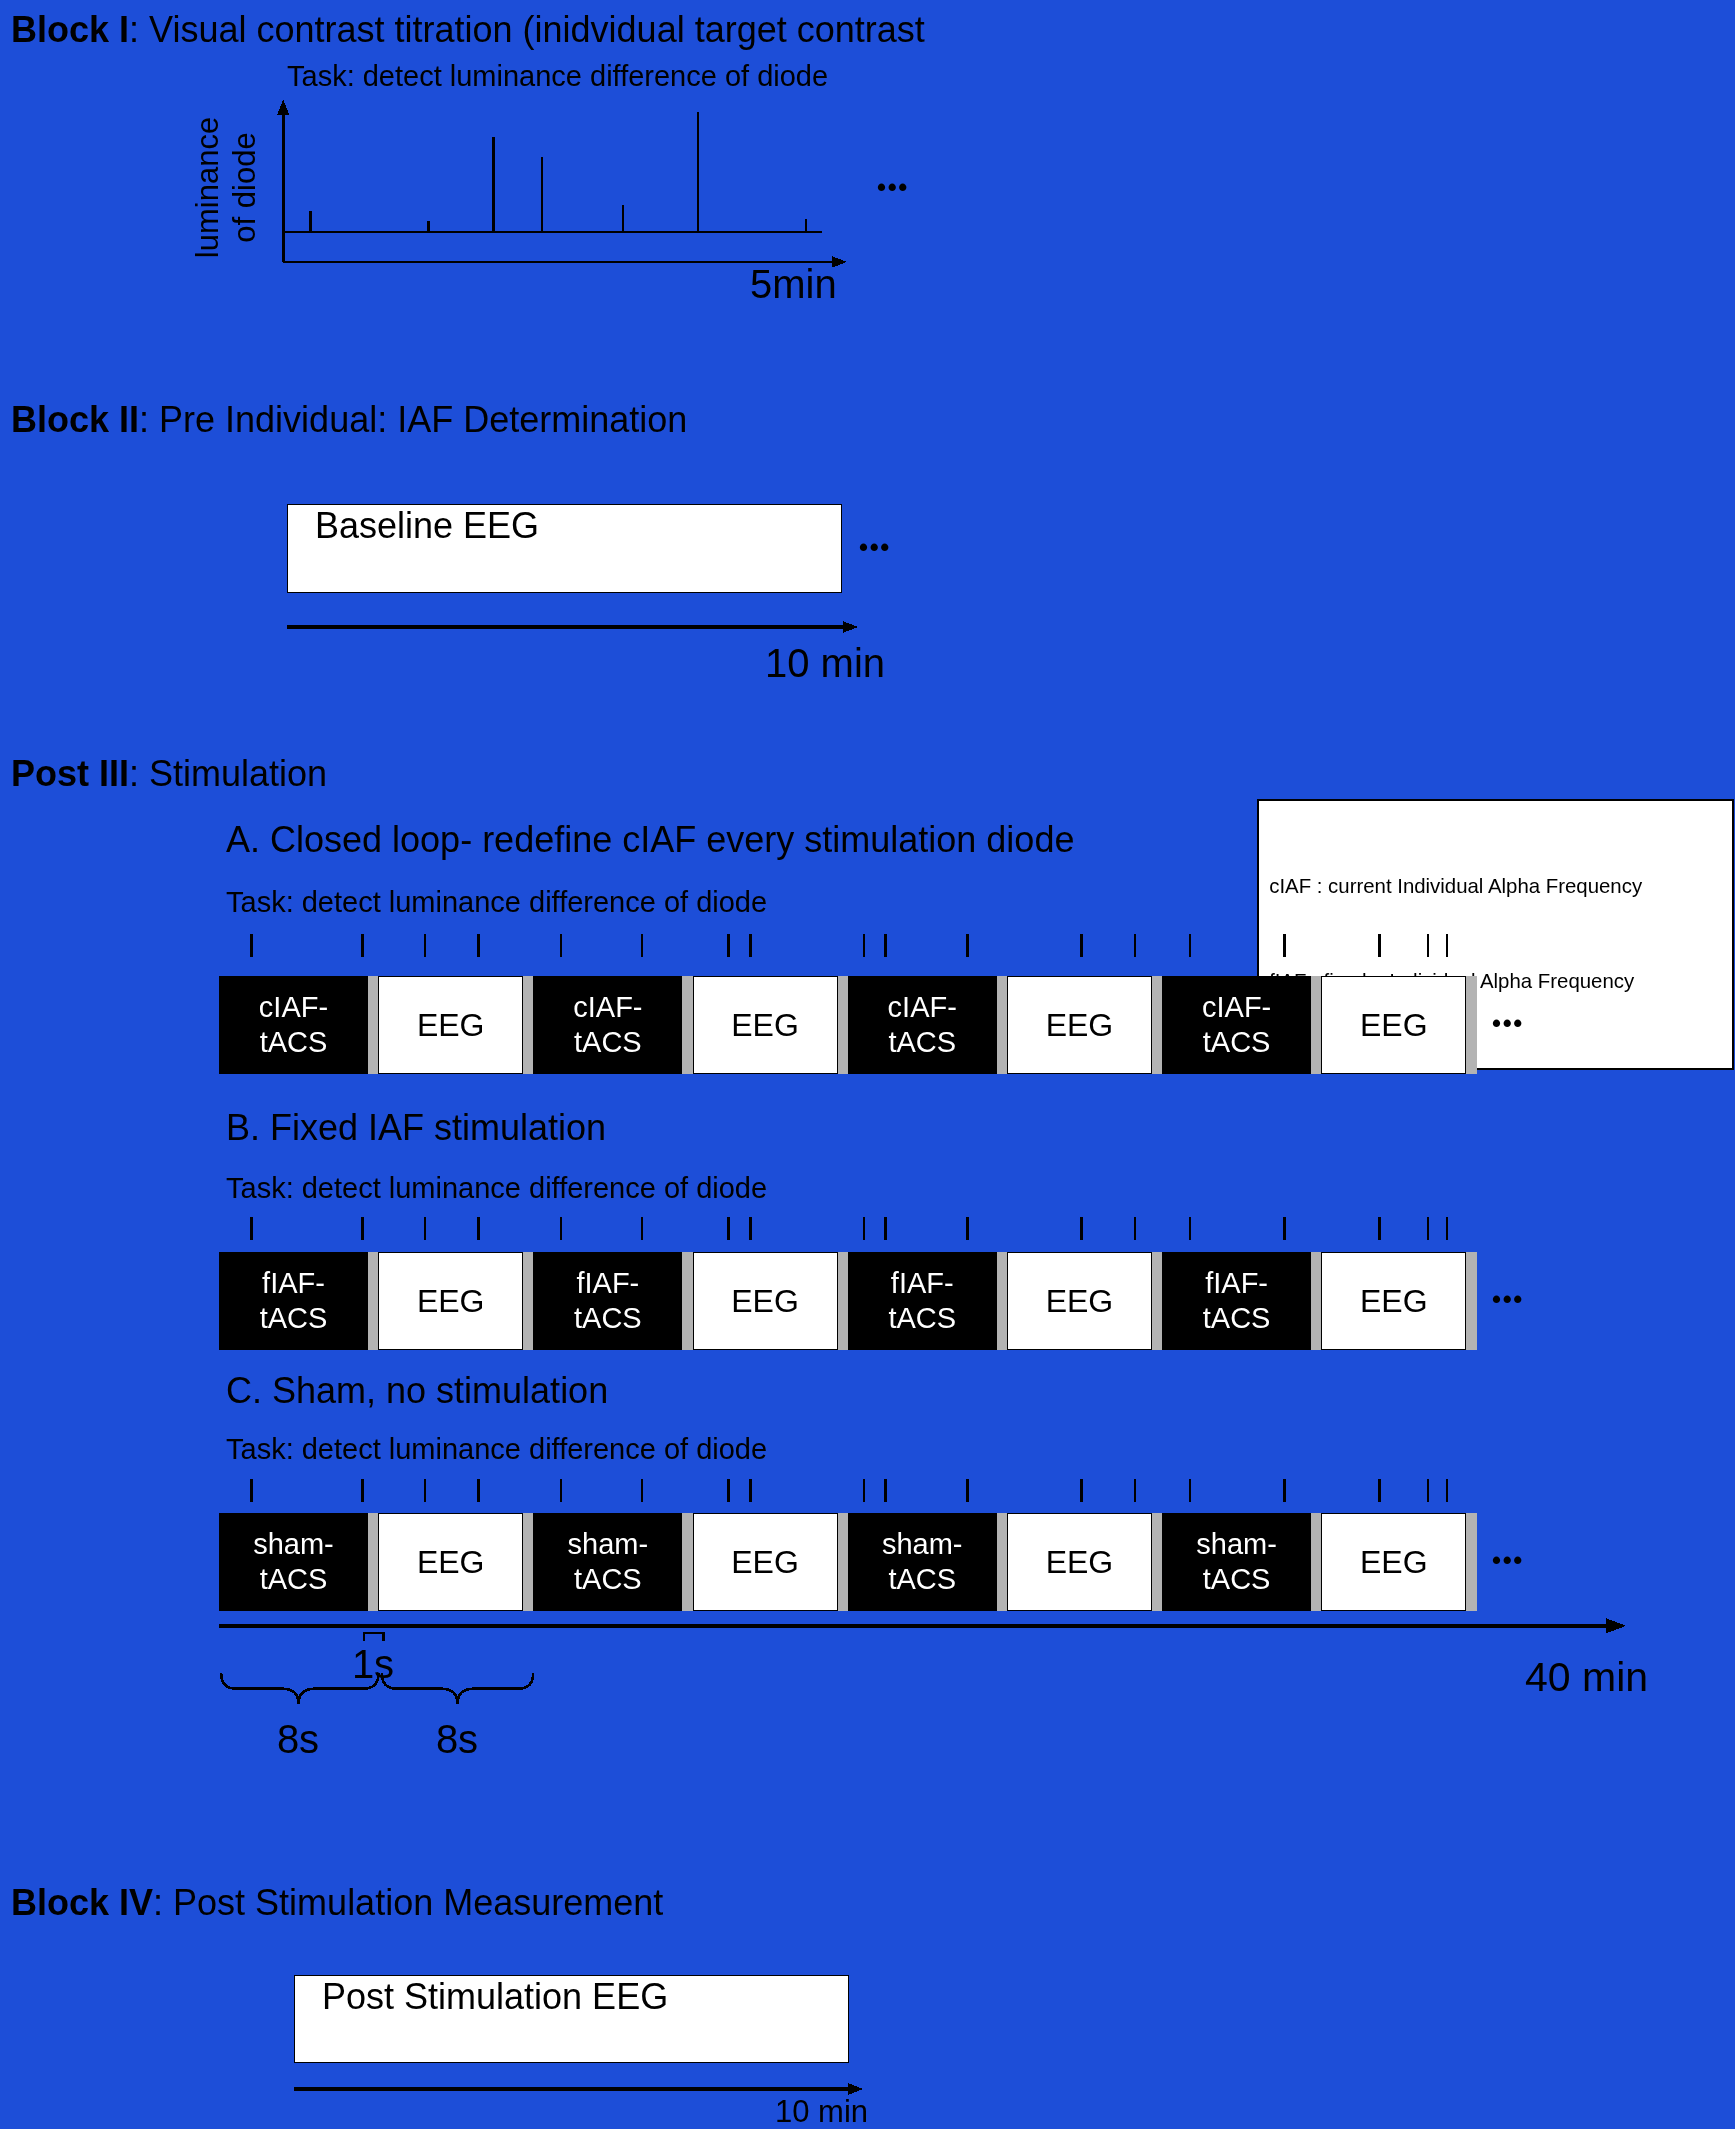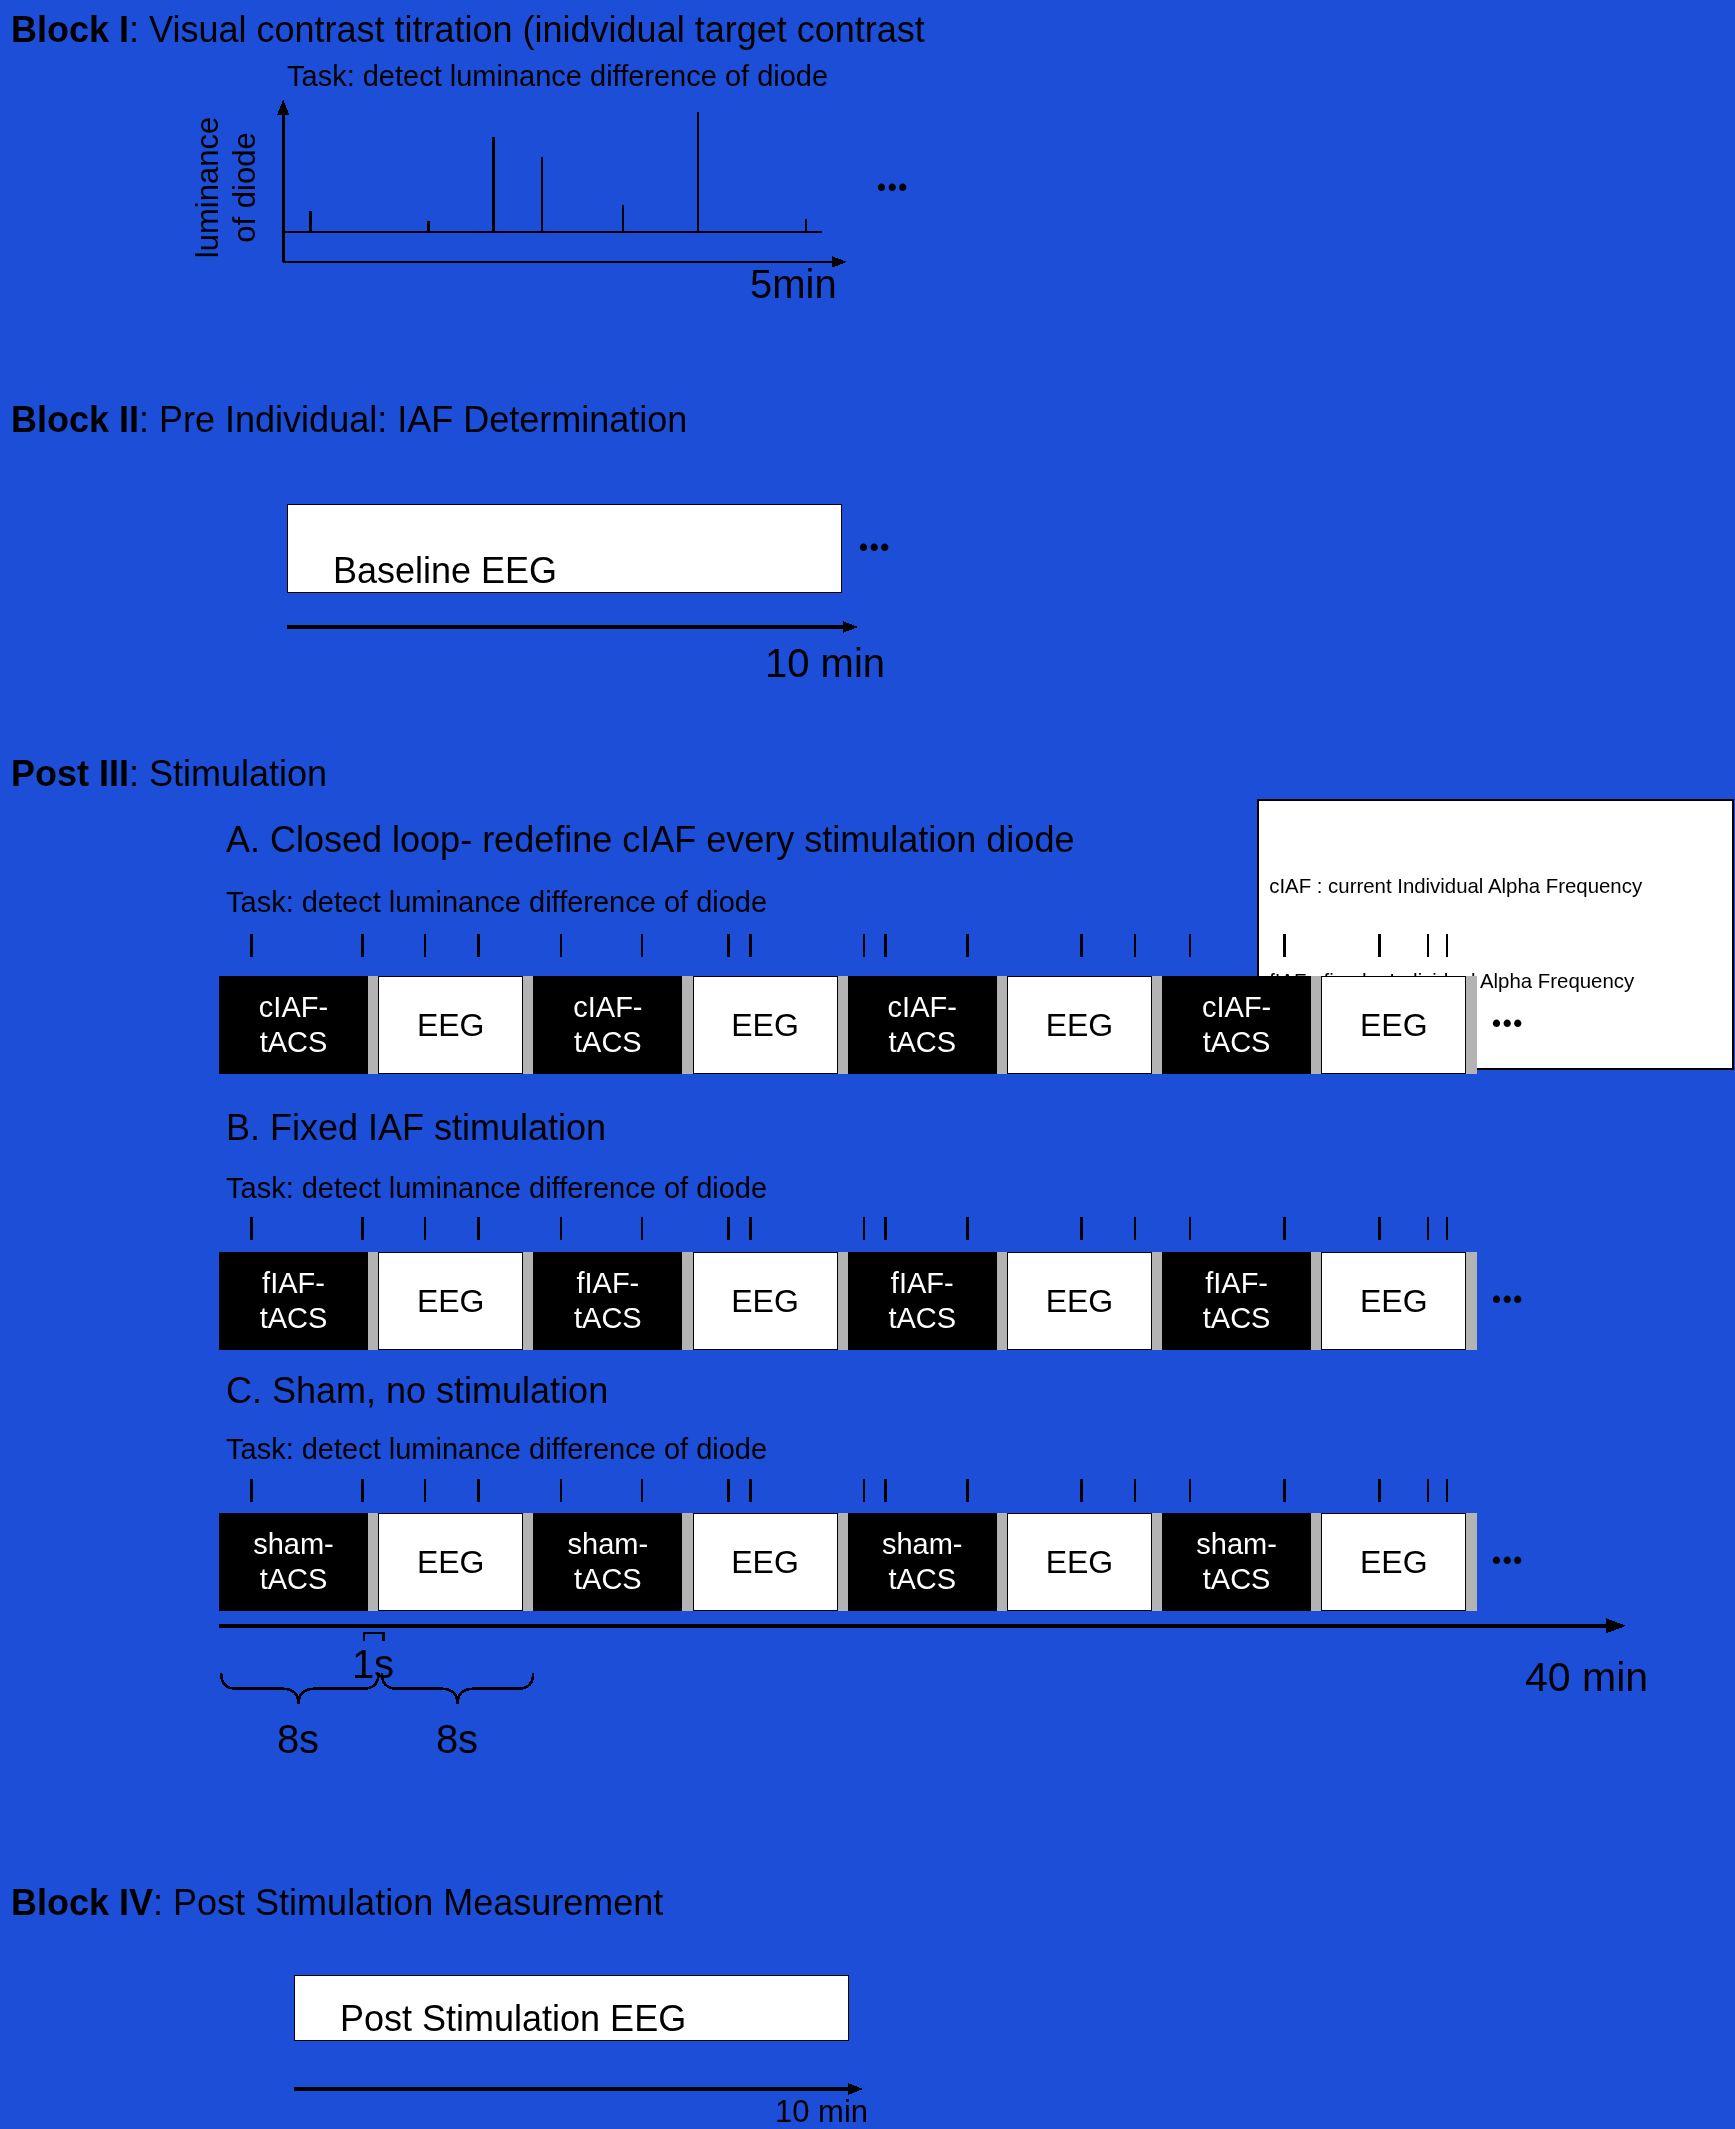--- a/index.html
+++ b/index.html
@@ -13,21 +13,21 @@
   .task { position: absolute; font-size: 29px; white-space: nowrap; }
   .bar-row { position: absolute; left: 219px; width: 1258px; height: 98px; display: flex; }
   .seg { display: flex; align-items: center; justify-content: center; text-align: center; }
   .stim { flex: 0 0 149px; background: #000; color: #fff; }
   .eeg  { flex: 0 0 145px; background: #fff; border: 1.7px solid #000; }
   .sep  { flex: 0 0 10.2px; background: #b3b3b3; }
   .cap  { flex: 0 0 11px; background: #b3b3b3; }
   .stim .seg-label { font-size: 29px; line-height: 1.2; white-space: pre-line; }
   .eeg  .seg-label { font-size: 32px; }
   .dots { position: absolute; font-size: 25.6px; font-weight: 700; letter-spacing: 1.7px; white-space: nowrap; }
-  .timebox { position: absolute; border: 1.7px solid #000; background: #fff; display: flex; align-items: flex-end; padding-left: 45px; font-size: 36px; white-space: nowrap; }
+  .timebox { position: absolute; border: 1.7px solid #000; background: #fff; display: flex; align-items: flex-start; padding-left: 27px; font-size: 36px; white-space: nowrap; }
   .axis-label { position: absolute; font-size: 40px; white-space: nowrap; }
   .big-label { position: absolute; font-size: 41px; white-space: nowrap; }
   .legend { position: absolute; border: 2.6px solid #000; padding: 6.8px 10.2px; font-size: 20.4px; line-height: 1.55; white-space: pre; background: #fff; }
   .ylabel { position: absolute; font-size: 31px; text-align: center; line-height: 1.18; white-space: pre-line; transform: rotate(-90deg); }
   svg line, svg path, svg polygon { shape-rendering: crispEdges; }
 </style>
 </head>
 <body>
 
 <div id="canvas">
@@ -282,21 +282,21 @@
   <svg class="abs" style="left:219px; top:1670px" width="324" height="51" viewBox="0 0 380 60">
     <path d="M2 4 Q 2 22 20 22 L 74 22 Q 93 22 93 40 Q 93 22 112 22 L 169 22 Q 187 22 187 4" fill="none" stroke="#000" stroke-width="3"></path>
     <path d="M191 4 Q 191 22 209 22 L 261 22 Q 280 22 280 40 Q 280 22 299 22 L 351 22 Q 369 22 369 4" fill="none" stroke="#000" stroke-width="3"></path>
   </svg>
   <div class="axis-label" style="left:298px; top:1717px; transform:translateX(-50%)">8s</div>
   <div class="axis-label" style="left:457px; top:1717px; transform:translateX(-50%)">8s</div>
 
   <div class="btitle" style="left:11px; top:1882px">
     <span class="b">Block IV</span><span>: Post Stimulation Measurement</span>
   </div>
-  <div class="timebox" style="left:294px; top:1975px; width:555px; height:66px">
+  <div class="timebox" style="left:294px; top:1975px; width:555px; height:88px">
     <span>Post Stimulation EEG</span>
   </div>
   <svg class="abs" style="left:294px; top:2077px" width="588" height="24" viewBox="0 0 690 28">
     <line x1="0" y1="14" x2="650" y2="14" stroke="#000" stroke-width="4"></line>
     <polygon points="650,7 650,21 668,14" fill="#000"></polygon>
   </svg>
   <div class="axis-label" style="left:775px; top:2094px; font-size:31px">10 min</div>
 
 </div>
 

